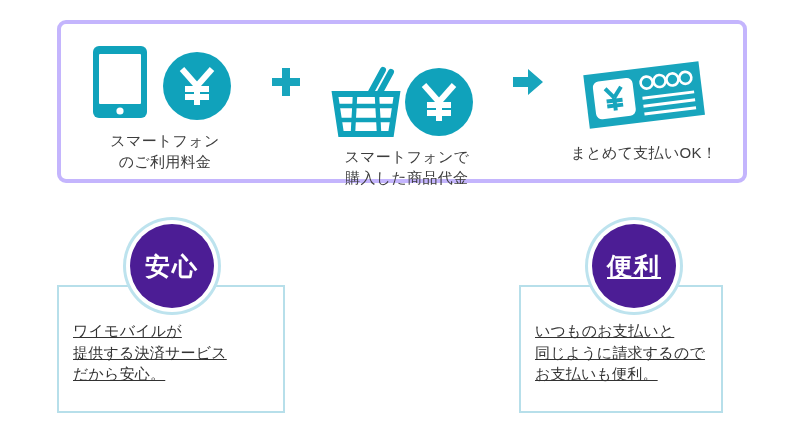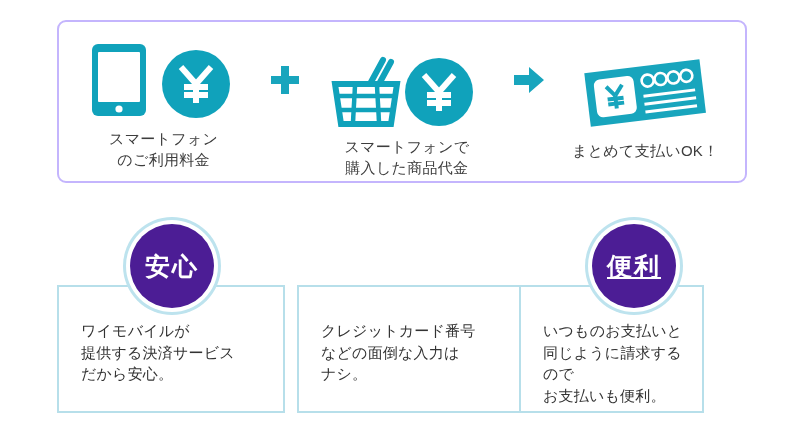--- a/index.html
+++ b/index.html
@@ -16,40 +16,40 @@
   }
 
   
   .top-panel {
     position: absolute;
     left: 57px;
     top: 20px;
     width: 690px;
     height: 163px;
     box-sizing: border-box;
-    border: 2px solid #c4b5fd;
+    border: 4px solid #c4b5fd;
     border-radius: 9px;
     background: #ffffff;
   }
 
   .flow {
     position: absolute;
     left: 0; top: 0; right: 0; bottom: 0;
     display: flex;
     align-items: flex-start;
     justify-content: center;
   }
 
   .flow-item {
     display: flex;
     flex-direction: column;
     align-items: center;
   }
   .flow-item.g1 { width: 215px; padding-top: 16px; }
-  .flow-item.g2 { width: 215px; padding-top: 24px; }
+  .flow-item.g2 { width: 215px; padding-top: 32px; }
   .flow-item.g3 { width: 205px; padding-top: 28px; }
 
   .op {
     display: flex;
     align-items: center;
     height: 84px;
     padding-top: 16px;
     color: #18a5bd;
   }
 
@@ -83,32 +83,33 @@
     position: absolute;
     top: 61px;
     width: 228px;
     height: 128px;
     box-sizing: border-box;
     border: 2px solid #b7dfea;
     background: #ffffff;
   }
   .benefit.b1 { left: 0px; }
   .benefit.b2 { left: 240px; }
-  .benefit.b3 { left: 462px; width: 185px; }
+  .benefit.b3 { left: 462px; width: 204px; }
 
   .benefit-text {
     position: absolute;
-    left: 22px;
+    left: 14px;
     top: 33px;
     right: 8px;
     font-size: 15px;
     line-height: 1.44;
     color: #333333;
     letter-spacing: 0.2px;
     white-space: pre-line;
+    text-decoration: underline;
   }
 
   .badge {
     position: absolute;
     top: 0px;
     width: 84px;
     height: 84px;
     border-radius: 50%;
     background: #4c1d95;
     box-shadow: 0 0 0 4px #ffffff, 0 0 0 7px #bde3ee;
@@ -234,25 +235,20 @@
   </div>
 </div>
 
 <div class="benefits">
 
   <div class="benefit b1">
     <div class="benefit-text">ワイモバイルが
 提供する決済サービス
 だから安心。</div>
   </div>
-  <div class="benefit b2">
-    <div class="benefit-text">クレジットカード番号
-などの面倒な入力は
-ナシ。</div>
-  </div>
   <div class="benefit b3">
     <div class="benefit-text">いつものお支払いと
 同じように請求するので
 お支払いも便利。</div>
   </div>
 
   <div class="badge p1">安心</div>
   <div class="badge p3">便利</div>
 
 </div>

